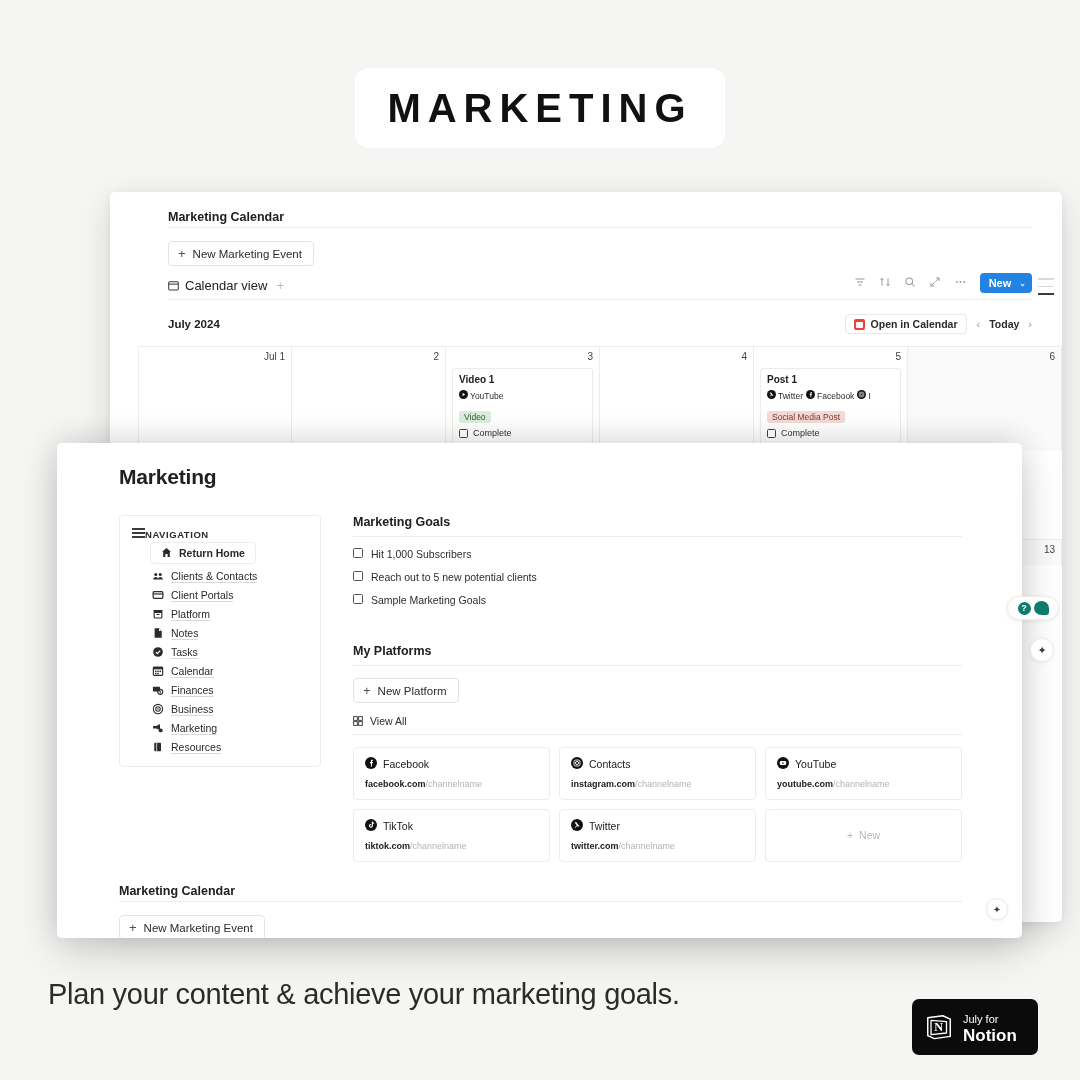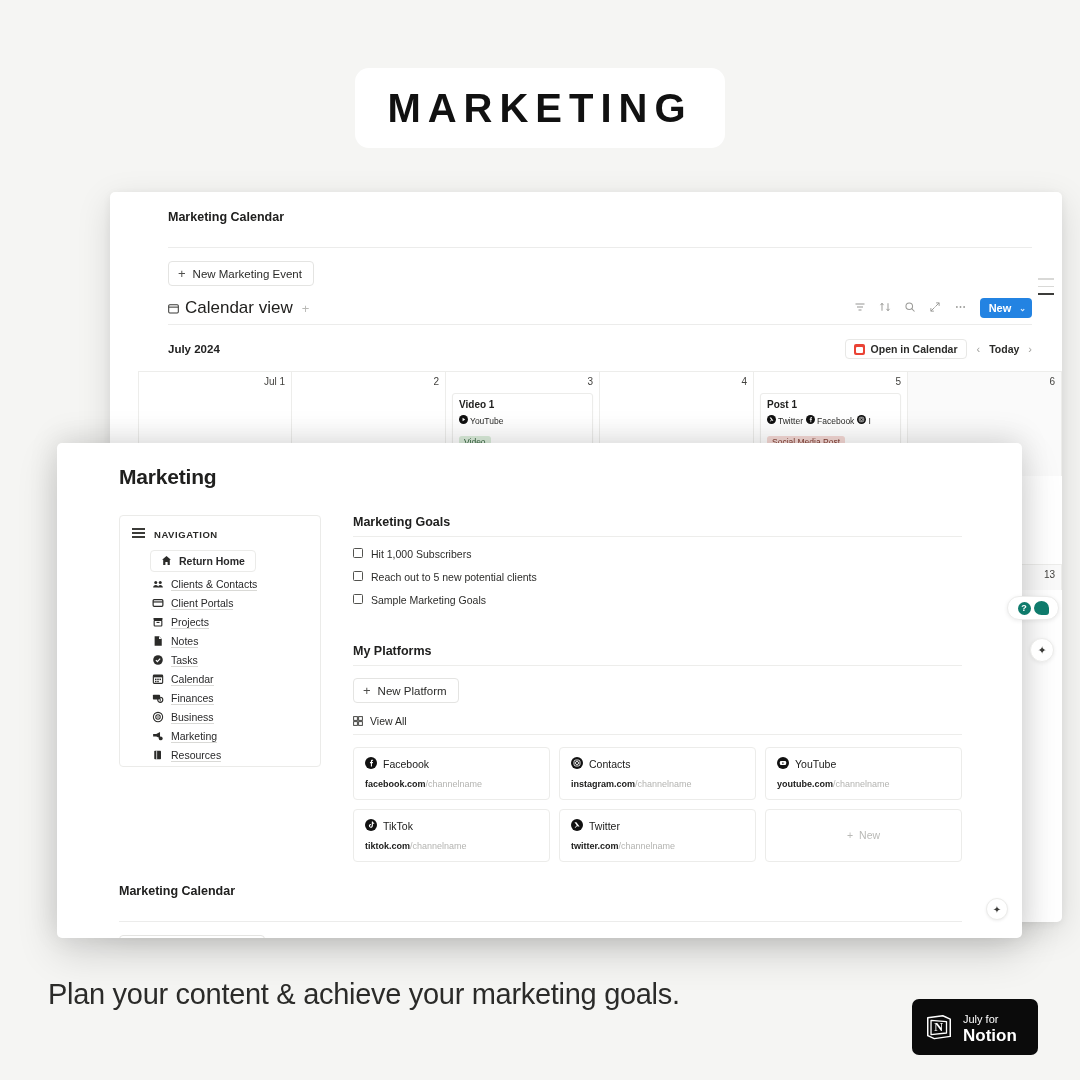--- a/index.html
+++ b/index.html
@@ -30,40 +30,40 @@
     width: 952px; height: 730px;
     background: #ffffff;
     border-radius: 5px;
     box-shadow: 0 10px 34px rgba(0,0,0,0.13), 0 2px 8px rgba(0,0,0,0.06);
     overflow: hidden;
   }
   .bp-inner { padding: 18px 30px 0 58px; position: relative; height: 100%; }
 
   .sec-title {
     font-size: 12.5px; font-weight: 700; color: #20201f;
-    padding-bottom: 23px;
+    padding-bottom: 3px;
   }
   .sec-rule { border-bottom: 1px solid #ececeb; }
 
   .btn-outline {
     display: inline-flex; align-items: center; gap: 7px;
     border: 1px solid #e4e4e2; border-radius: 4px;
     padding: 5px 11px 5px 9px; font-size: 11.5px; color: #2b2b29;
     background: #fff; margin-top: 13px; font-weight: 400;
   }
   .btn-outline .plus { font-size: 13px; color: #4f4f4d; line-height: 1; }
 
   .viewbar {
     display: flex; align-items: center; gap: 9px;
     margin-top: 12px; padding-bottom: 6px;
     border-bottom: 1px solid #ececeb; position: relative;
   }
   .viewbar .vtab {
     display: inline-flex; align-items: center; gap: 6px;
-    font-size: 17px; color: #22211f; font-weight: 500;
+    font-size: 13px; color: #22211f; font-weight: 500;
   }
   .viewbar .vplus { font-size: 13px; color: #b9b9b6; }
   .vb-right {
     position: absolute; right: 0; bottom: 6px;
     display: flex; align-items: center; gap: 13px;
   }
   .vb-right .ic { color: #86868340; }
   .btn-new {
     background: #2383e2; color: #fff; font-size: 11px; font-weight: 600;
     border-radius: 4px; display: inline-flex; align-items: center;
@@ -176,21 +176,21 @@
   .fp-inner { padding: 22px 60px 0 62px; position: relative; height: 100%; }
   .fp-title { font-size: 21px; font-weight: 700; color: #20201f; letter-spacing: -0.2px; }
 
   .fp-body { display: flex; gap: 32px; margin-top: 26px; }
 
   
   .nav-card {
     width: 202px; border: 1px solid #ebebe9; border-radius: 4px;
     padding: 12px 12px 14px 12px; height: 252px;
   }
-  .nav-head { display: flex; align-items: center; gap: 9px; margin-bottom: 9px; }
+  .nav-head { display: flex; align-items: center; margin-bottom: 1px; }
   .nav-head .burger { display: inline-block; }
   .nav-head .burger i { display: block; width: 13px; height: 1.6px; background: #3b3b38; margin-bottom: 2.6px; }
   .nav-head span { font-size: 9.5px; font-weight: 700; letter-spacing: 0.55px; color: #2a2a28; }
   .nav-item {
     display: flex; align-items: center; gap: 7px;
     font-size: 10.5px; color: #29292a; padding: 3px 0 3px 20px;
   }
   .nav-item .lbl { border-bottom: 1px solid #d9d9d6; padding-bottom: 0px; }
   .nav-item.home {
     border: 1px solid #ebebe9; border-radius: 4px; background: #fff;
@@ -511,21 +511,21 @@
           </div>
 
           <div class="nav-item">
             <span class="nav-ico">
               <svg width="12" height="12" viewBox="0 0 16 16">
                   <rect x="2" y="2.6" width="12" height="2.6" rx="0.6" fill="#2b2b29"></rect>
                   <rect x="2.9" y="5.8" width="10.2" height="7.6" rx="1" fill="none" stroke="#2b2b29" stroke-width="1.5"></rect>
                   <line x1="6" y1="8.6" x2="10" y2="8.6" stroke="#2b2b29" stroke-width="1.5"></line>
                 </svg>
             </span>
-            <span class="lbl">Projects</span>
+            <span class="lbl">Platform</span>
           </div>
 
           <div class="nav-item">
             <span class="nav-ico">
               <svg width="12" height="12" viewBox="0 0 16 16">
                   <path d="M3.5 1.8h6L13 5.3v8.9H3.5z" fill="#2b2b29"></path>
                   <path d="M9.3 2v3.4h3.4" fill="#fff"></path>
                 </svg>
             </span>
             <span class="lbl">Notes</span>

